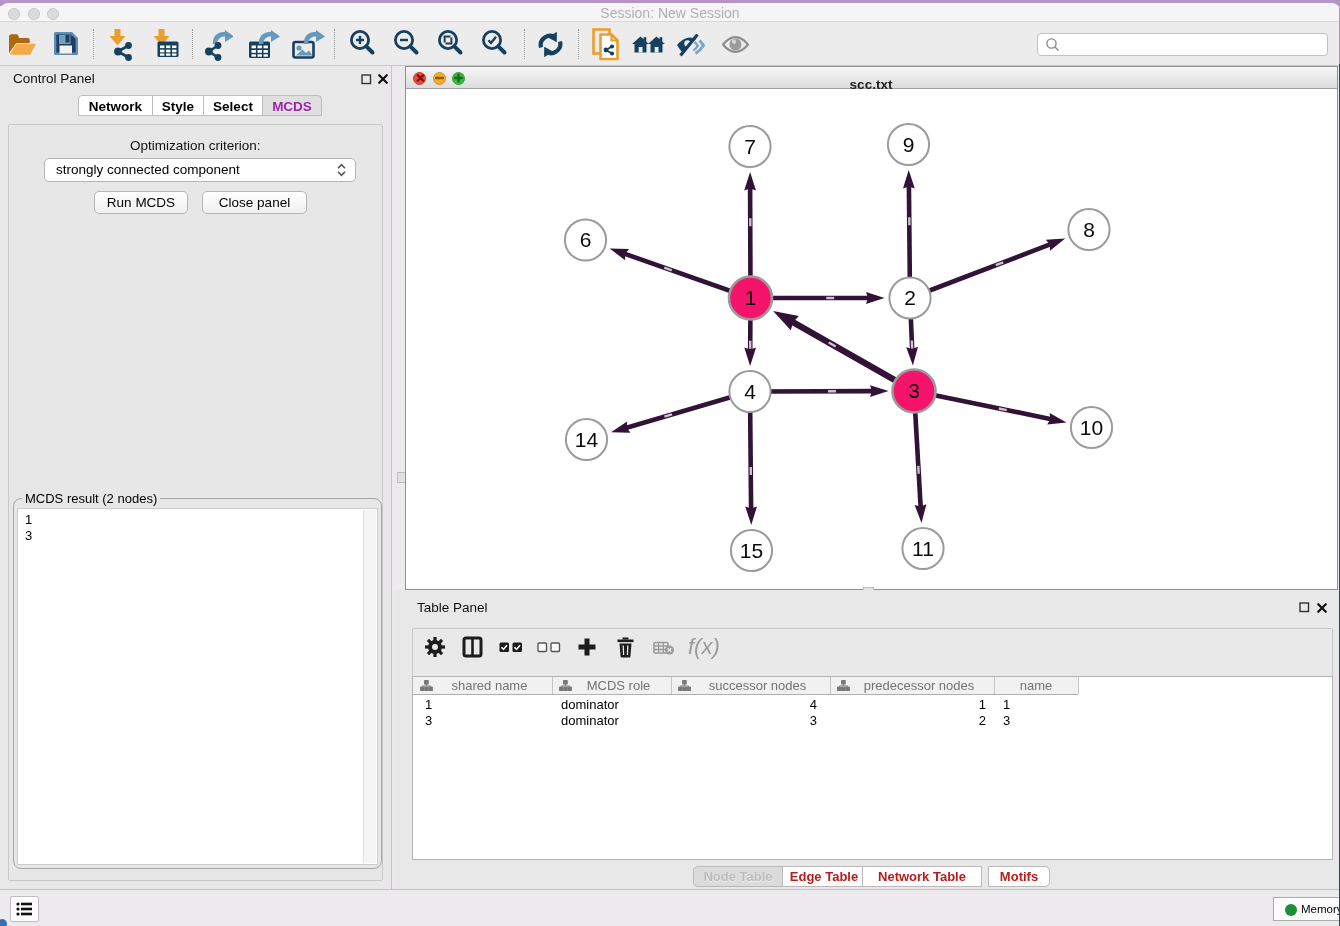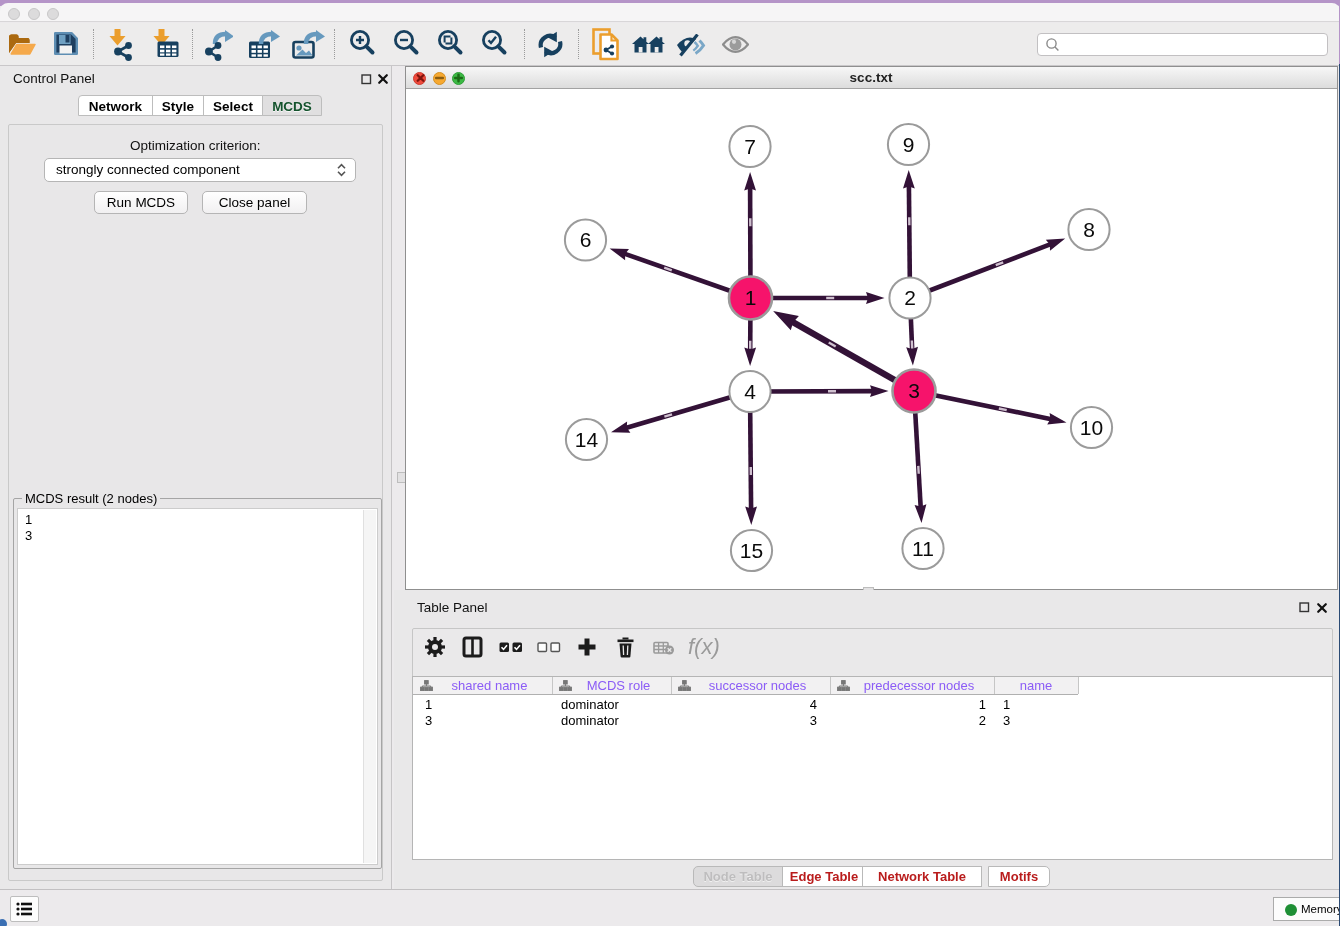--- a/index.html
+++ b/index.html
@@ -32,47 +32,47 @@
       background:#e8e7e8;border:1px solid #c9c9c9;border-radius:2px;box-sizing:border-box;}
   #optlabel{position:absolute;left:0;top:72px;width:100%;text-align:center;
       font-size:13.5px;color:#111;}
   #dropdown{position:absolute;left:44px;top:92px;width:312px;height:24px;
       background:#fff;border:1px solid #b5b5b5;border-radius:5px;box-sizing:border-box;
       font-size:13.5px;line-height:22px;color:#000;padding-left:11px;}
   .btn{position:absolute;top:125px;height:23px;box-sizing:border-box;
       background:linear-gradient(#fff,#f1f0f1);border:1px solid #b5b5b5;border-radius:5px;
       font-size:13.5px;text-align:center;line-height:21px;color:#000;}
   #fieldset{position:absolute;left:13px;top:432px;width:369px;height:371px;
-      border:1px solid #a5a5a5;border-radius:2px;box-sizing:border-box;}
+      border:1px solid #a5a5a5;border-radius:8px;box-sizing:border-box;}
   #fslegend{position:absolute;left:8px;top:-8px;background:#e8e7e8;padding:0 3px;
       font-size:13px;color:#000;}
   #fsarea{position:absolute;left:3px;top:9px;width:361px;height:357px;background:#fff;
       border:1px solid #cccccc;box-sizing:border-box;}
   #fsscroll{position:absolute;right:1px;top:1px;width:12px;height:353px;
       background:#f5f5f5;border-left:1px solid #e0e0e0;}
   
   #netwin{position:absolute;left:404.5px;top:66px;width:933px;height:524px;
       border:1px solid #8f8f8f;box-sizing:border-box;background:#fff;}
   #nettitle{position:absolute;left:0;top:0;width:100%;height:22px;
       background:linear-gradient(#f7f7f7,#dcdcdc);border-bottom:1px solid #a2a2a2;
       box-sizing:border-box;}
-  #nettitle .t{position:absolute;width:100%;text-align:center;top:3px;
+  #nettitle .t{position:absolute;width:100%;text-align:center;top:10px;
       font-size:13.5px;font-weight:bold;color:#222;}
   .light{position:absolute;top:4.5px;width:13px;height:13px;border-radius:50%;
       box-sizing:border-box;}
   
   #tpanel{position:absolute;left:394px;top:590px;width:946px;height:299px;
       background:#e9e8e9;}
   #tp-title{position:absolute;left:23px;top:10px;font-size:13.5px;color:#111;}
   #tbox{position:absolute;left:18px;top:38px;width:921px;height:232px;
       background:#eae9ea;border:1px solid #c6c6c6;border-radius:2px;box-sizing:border-box;}
   #thead{position:absolute;left:19px;top:87px;width:665px;height:18px;
       background:#f2f1f2;border-bottom:1px solid #b0b0b0;box-sizing:border-box;}
   .hcell{position:absolute;top:0;height:17px;border-right:1px solid #c6c6c6;
-      font-size:13px;color:#8b5cf6;text-align:center;line-height:18px;}
+      font-size:13px;color:#737373;text-align:center;line-height:18px;}
   #tbody{position:absolute;left:18px;top:86px;width:921px;height:184px;
       background:#fff;border:1px solid #b5b5b5;box-sizing:border-box;}
   .cell{position:absolute;font-size:13px;color:#000;}
   .btab{position:absolute;top:276px;height:21px;box-sizing:border-box;
       border:1px solid #b9b9b9;background:#fff;font-size:13px;font-weight:bold;
       color:#b91c1c;text-align:center;line-height:19px;}
   
   #statusbar{position:absolute;left:0;top:889px;width:1340px;height:37px;
       background:#eceaec;border-top:1px solid #c2c0c2;box-sizing:border-box;}
   #listbtn{position:absolute;left:10px;top:6px;width:29px;height:26px;
@@ -83,20 +83,21 @@
   .grip{position:absolute;background:#e2e1e2;border:1px solid #bdbdbd;}
 </style></head>
 <body>
 <div id="win">
 
   <div id="purple"></div>
   <div id="titlebar">
     <div class="tl" style="left:8px"></div>
     <div class="tl" style="left:27.5px"></div>
     <div class="tl" style="left:47px"></div>
+    <div id="title">Session: New Session</div>
   </div>
 
   <div id="toolbar">
     <div class="sep" style="left:93px"></div>
     <div class="sep" style="left:192px"></div>
     <div class="sep" style="left:334px"></div>
     <div class="sep" style="left:524px"></div>
     <div class="sep" style="left:578px"></div>
     <svg class="abs" style="left:8px;top:10px" width="28" height="22" viewBox="0 0 28 22">
         <path d="M1 20 L1 4 Q1 1.5 3.5 1.5 L8.5 1.5 Q10.5 1.5 10.5 3.5 L10.5 5 L19.5 5 Q21.5 5 21.5 7 L21.5 10 L8 10 Z" fill="#ab690f"></path>
@@ -238,21 +239,21 @@
     <div id="cp-title">Control Panel</div>
     <svg style="position:absolute;left:361px;top:8px" width="11" height="11" viewBox="0 0 11 11">
         <rect x="1" y="1" width="8.5" height="8.5" fill="none" stroke="#333" stroke-width="1.4"></rect>
       </svg>
     <svg style="position:absolute;left:377px;top:7px" width="12" height="12" viewBox="0 0 12 12">
         <path d="M2.2 2.2 L9.8 9.8 M9.8 2.2 L2.2 9.8" stroke="#111" stroke-width="2.2" stroke-linecap="round"></path>
       </svg>
     <div class="tab" style="left:78px;width:75px;border-radius:4px 0 0 0">Network</div>
     <div class="tab" style="left:152px;width:52px">Style</div>
     <div class="tab" style="left:203px;width:60px">Select</div>
-    <div class="tab" style="left:262px;width:60px;border-radius:0 5px 0 0;border-radius:0 4px 0 0;background:#e0dfe0;color:#14532d;text-shadow:0 1px 0 #f5f5f5;">MCDS</div>
+    <div class="tab" style="left:262px;width:60px;border-radius:0 5px 0 0;border-radius:0 4px 0 0;background:#e0dfe0;color:#a21caf;text-shadow:0 1px 0 #f5f5f5;">MCDS</div>
     <div id="cp-box"></div>
     <div id="optlabel">Optimization criterion:</div>
     <div id="dropdown">strongly connected component
       <svg width="11" height="14" style="position:absolute;right:8px;top:4px" viewBox="0 0 11 14">
           <path d="M2 5.2 L5.5 1.6 L9 5.2" fill="none" stroke="#555" stroke-width="1.6"></path>
           <path d="M2 8.8 L5.5 12.4 L9 8.8" fill="none" stroke="#555" stroke-width="1.6"></path>
         </svg>
     </div>
     <div class="btn" style="left:94px;width:94px">Run MCDS</div>
     <div class="btn" style="left:202px;width:105px">Close panel</div>

